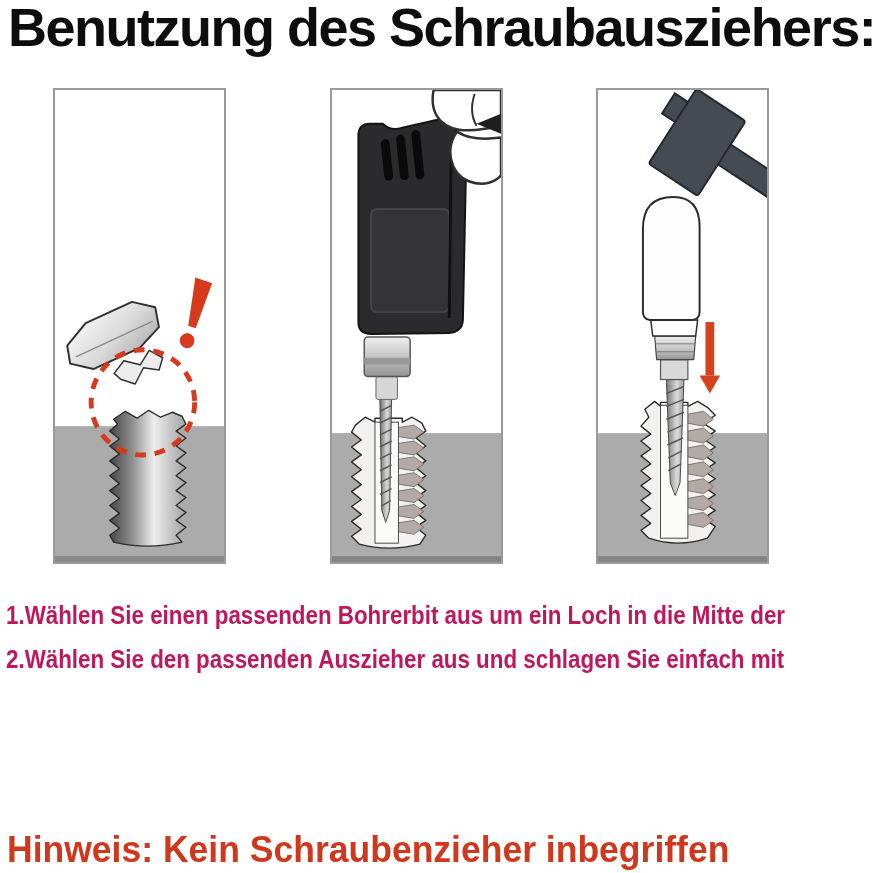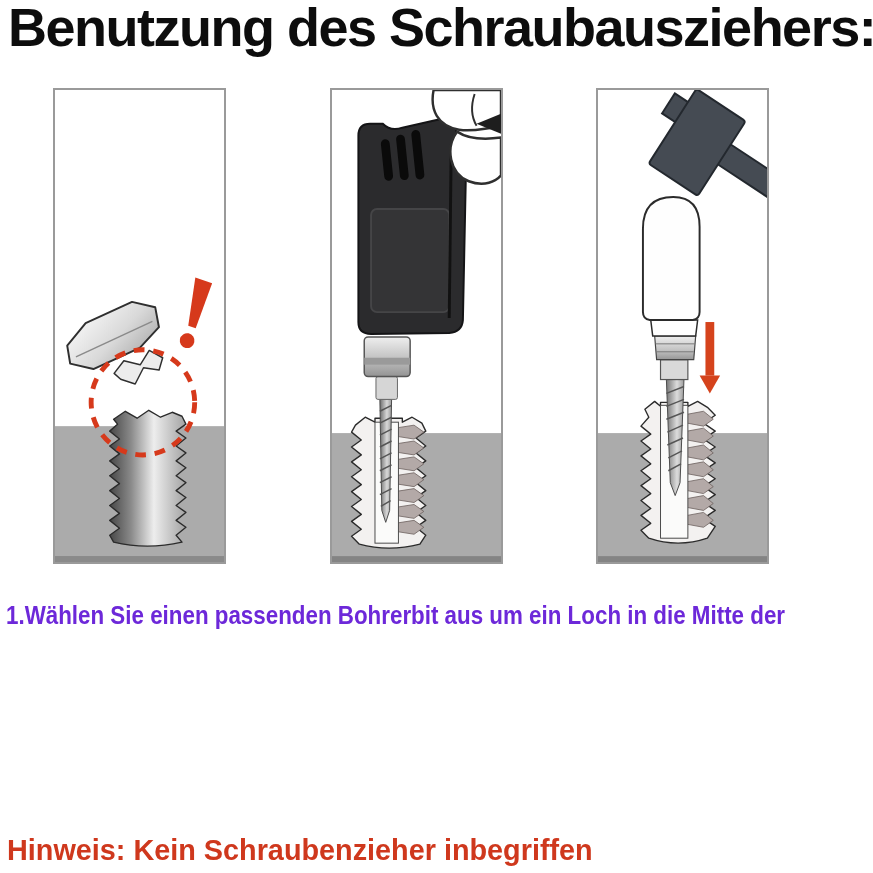--- a/index.html
+++ b/index.html
@@ -13,30 +13,30 @@
     white-space:nowrap;
   }
   .panel{
     position:absolute;top:88px;width:173px;height:476px;
     border:2px solid #9a9a9a;background:#fff;box-sizing:border-box;
   }
   .panel svg{display:block;width:100%;height:100%;}
   .p1{left:53px;} .p2{left:330px;} .p3{left:596px;}
   .instr{
     position:absolute;top:598px;left:6px;width:867px;
-    color:#6d28d9;font-weight:700;font-size:26px;
+    color:#be185d;font-weight:700;font-size:26px;
   }
   .step .ln{line-height:35px;white-space:nowrap;}
   .ln2{margin-left:24px;}
   .step2{margin-top:9px;}
   .step3{margin-top:12px;}
   .cx{display:inline-block;transform:scaleX(0.86);transform-origin:0 50%;white-space:nowrap;}
   .note{
     position:absolute;top:830px;left:7px;width:860px;
-    color:#cf381d;font-size:30px;font-weight:700;line-height:40px;white-space:nowrap;
+    color:#cf381d;font-size:37px;font-weight:700;line-height:40px;white-space:nowrap;
   }
   .cxn{display:inline-block;transform:scaleX(0.96);transform-origin:0 50%;white-space:nowrap;}
 </style>
 </head>
 <body>
 
 <div class="title">Benutzung des Schraubausziehers:</div>
 
 <div class="panel p1">
   <svg viewBox="0 0 173 476" preserveAspectRatio="none">
@@ -200,20 +200,21 @@
       <polygon points="104,288 125,288 114.5,306"></polygon>
     </g>
   </svg>
 </div>
 
 <div class="instr">
   <div class="step step1">
     <div class="ln"><span class="cx"><span>1.</span><span>Wählen Sie einen passenden Bohrerbit aus um ein Loch in die Mitte der</span></span></div>
   </div>
   <div class="step step2">
+    <div class="ln"><span class="cx"><span>2.</span><span>Wählen Sie den passenden Auszieher aus und schlagen Sie einfach mit</span></span></div>
   </div>
   <div class="step step3">
   </div>
 </div>
 
 <div class="note">
   <span class="cxn"><span>Hinweis: Kein Schraubenzieher inbegriffen</span></span>
 </div>
 
 </body></html>

